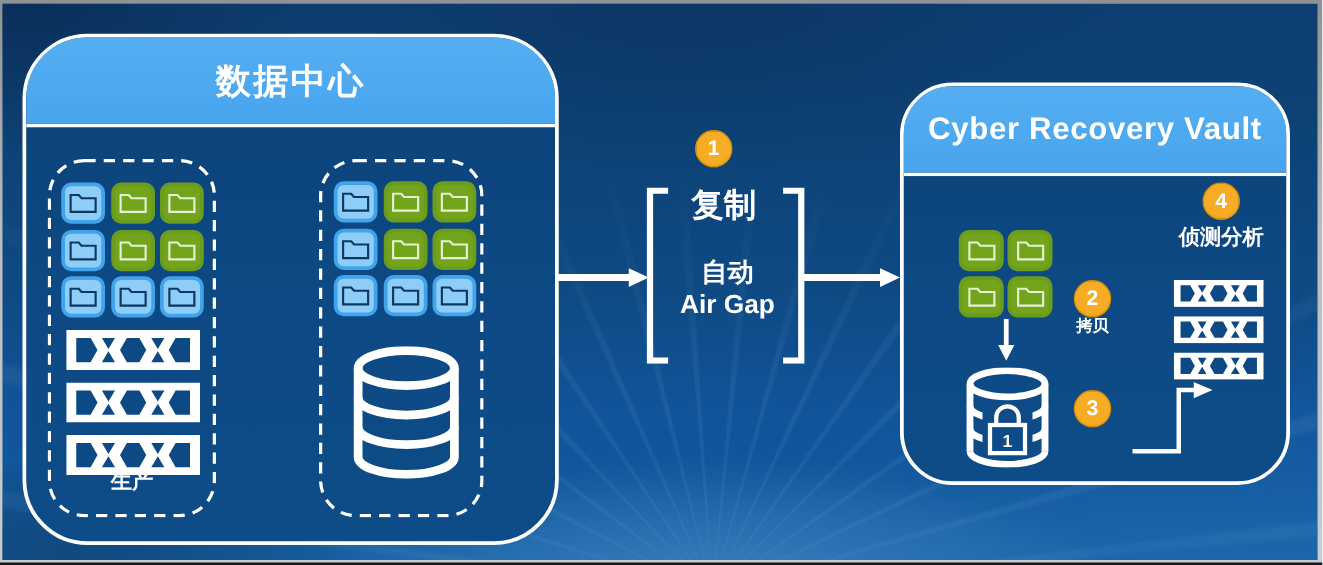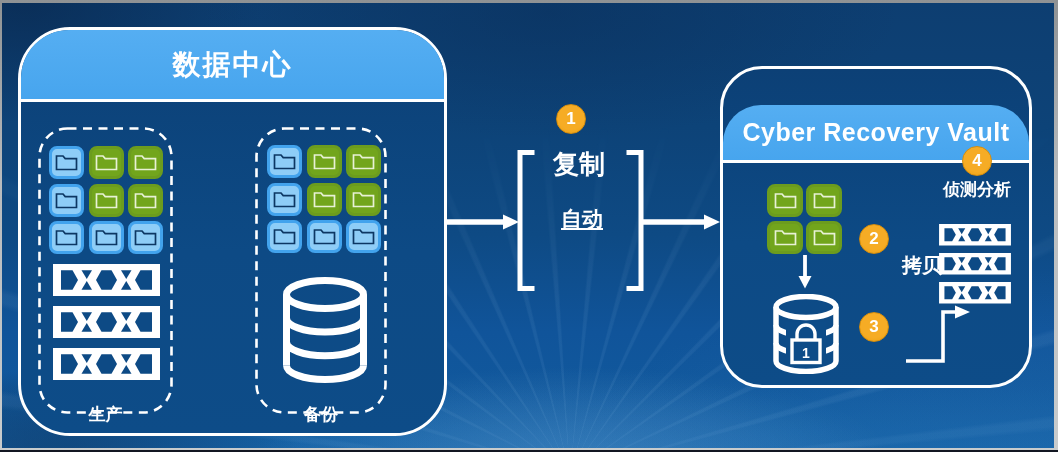--- a/index.html
+++ b/index.html
@@ -44,31 +44,31 @@
   .bigbox .band { position:absolute; left:0; top:0; width:100%; border-bottom:3.4px solid #fff;
                   background:linear-gradient(180deg,#55aef2 0%,#47a5ee 100%);
                   display:flex; align-items:center; justify-content:center; }
   .bigbox .band .title { color:#fff; font-weight:bold; }
 
   #datacenter-box { left:16px; top:24px; width:429px; height:409px; border-radius:52px; }
   #datacenter-box .band { height:72px; border-radius:48px 48px 0 0; }
   #datacenter-box .title { font-size:28px; letter-spacing:2px; }
 
   #vault-box { left:718px; top:63px; width:312px; height:322px; border-radius:42px; }
-  #vault-box .band { height:58px; border-radius:38px 38px 0 0;margin-top:36px; }
+  #vault-box .band { height:72px; border-radius:38px 38px 0 0; }
   #vault-box .title { font-size:25px; letter-spacing:.5px; }
 
   
   .dashed { position:absolute; }
   .dashed svg.dash-rect { position:absolute; left:0; top:0; }
   .group-label { position:absolute; width:100%; text-align:center; color:#fff; font-weight:bold; font-size:17px; }
 
   #prod-group   { left:17px;  top:97px; width:135px; height:287px; }
   #backup-group { left:234px; top:97px; width:132px; height:287px; }
-  #prod-group .group-label, #backup-group .group-label { top:276px; }
+  #prod-group .group-label, #backup-group .group-label { top:246px; }
 
   
   .folders { position:absolute; display:grid; }
   .grid3 { grid-template-columns:repeat(3,35px); grid-auto-rows:33px; gap:4.5px 4.5px; }
   .grid2 { grid-template-columns:repeat(2,36px); grid-auto-rows:33px; gap:4px 3px; }
   .tile { border-radius:8px; display:flex; align-items:center; justify-content:center; }
   .tile svg { display:block; }
   .tile-blue  { background:#8ecdf7; border:3px solid #42a3ed; }
   .tile-green { background:#72a51c; border:3px solid #6c9c1e; }
   .tile-blue  svg path { stroke:#0c3763; }
@@ -89,24 +89,24 @@
   .stepnum { position:absolute; width:30px; height:30px; border-radius:50%;
              background:radial-gradient(circle at 50% 40%, #f6ac25 60%, #eba011 100%);
              border:1.5px solid #d68d0b;
              color:#fff; font-weight:bold; font-size:17px;
              display:flex; align-items:center; justify-content:center; }
   .steplabel { position:absolute; color:#fff; font-weight:bold; font-size:26px; white-space:nowrap; text-align:center; }
 
   #step1-num { left:554px; top:101px; }
   #step1-label { left:537px; top:144px; width:80px; }
   #airgap { position:absolute; left:520px; top:203px; width:120px; text-align:center;
-            color:#fff; font-weight:bold; font-size:21px; line-height:25px;text-decoration:underline; }
+            color:#fff; font-weight:bold; font-size:21px; line-height:25px; }
 
   #step2-num { left:857px; top:221px; }
-  #step2-label { left:880px; top:249px; width:80px; font-size:20px; }
+  #step2-label { left:832px; top:249px; width:80px; font-size:13px; }
   #step3-num { left:857px; top:309px; }
   #step3-label { left:832px; top:340px; width:80px; font-size:19px; }
   #step4-num { left:960px; top:143px; }
   #step4-label { left:929px; top:175px; width:92px; font-size:17px; }
 
   
   .art { position:absolute; }
 </style>
 </head>
 <body>
@@ -267,40 +267,40 @@
         <svg class="art" style="left:25px; top:150px;" width="90" height="106" viewBox="0 0 90 106">
           <g fill="none" stroke="#ffffff" stroke-width="7">
             <ellipse cx="45" cy="17.5" rx="38.5" ry="14"></ellipse>
             <path d="M6.5 17.5 V88.5"></path>
             <path d="M83.5 17.5 V88.5"></path>
             <path d="M6.5 41 A38.5 14 0 0 0 83.5 41"></path>
             <path d="M6.5 64.7 A38.5 14 0 0 0 83.5 64.7"></path>
             <path d="M6.5 88.5 A38.5 14 0 0 0 83.5 88.5"></path>
           </g>
         </svg>
-        <div class="group-label">备份</div>
       </div>
     </div>
 
     <svg class="art" style="left:442px; top:210px;" width="78" height="18">
       <line x1="0" y1="9" x2="62" y2="9" stroke="#ffffff" stroke-width="5.5"></line>
       <polygon points="59,1.5 75,9 59,16.5" fill="#ffffff"></polygon>
     </svg>
 
     <div class="stepnum" id="step1-num">1</div>
     <div class="steplabel" id="step1-label">复制</div>
 
     <svg class="art" style="left:513px; top:147px;" width="24" height="141">
       <path d="M19.5 2.5 H5 V138.5 H19.5" fill="none" stroke="#ffffff" stroke-width="5"></path>
     </svg>
     <svg class="art" style="left:620px; top:147px;" width="24" height="141">
       <path d="M4.5 2.5 H19 V138.5 H4.5" fill="none" stroke="#ffffff" stroke-width="5"></path>
     </svg>
     <div id="airgap">
       <div>自动</div>
+      <div>Air Gap</div>
     </div>
 
     <svg class="art" style="left:641px; top:210px;" width="80" height="18">
       <line x1="0" y1="9" x2="64" y2="9" stroke="#ffffff" stroke-width="5.5"></line>
       <polygon points="61,1.5 77,9 61,16.5" fill="#ffffff"></polygon>
     </svg>
 
     <div class="bigbox" id="vault-box">
       <div class="band">
         <div class="title">Cyber Recovery Vault</div>

